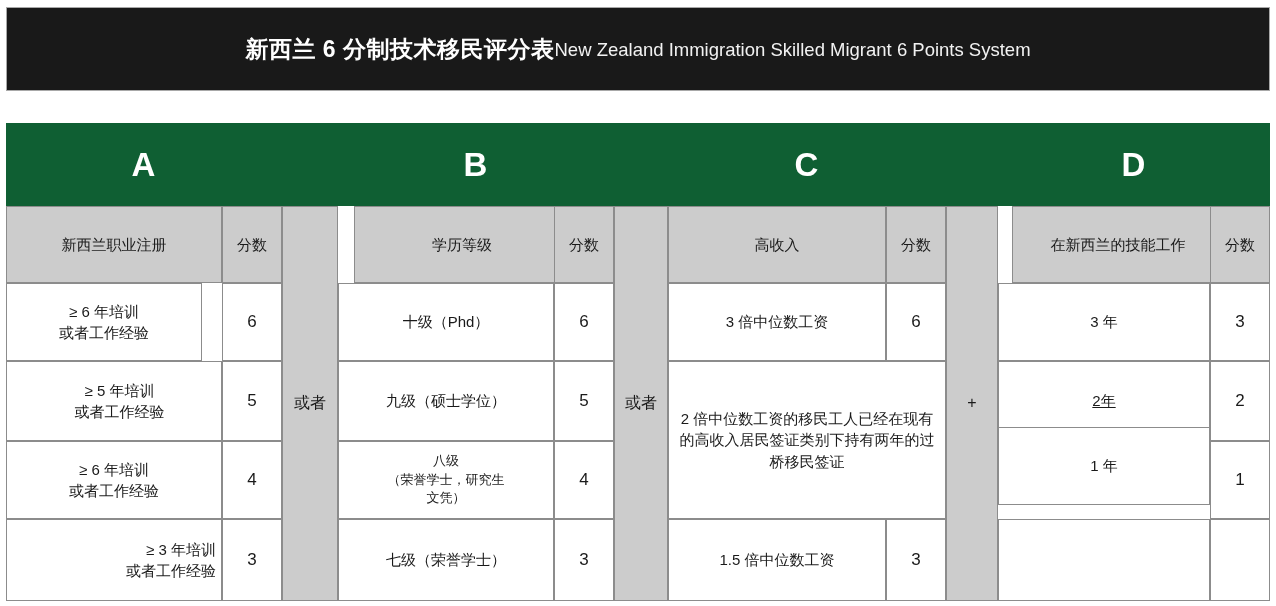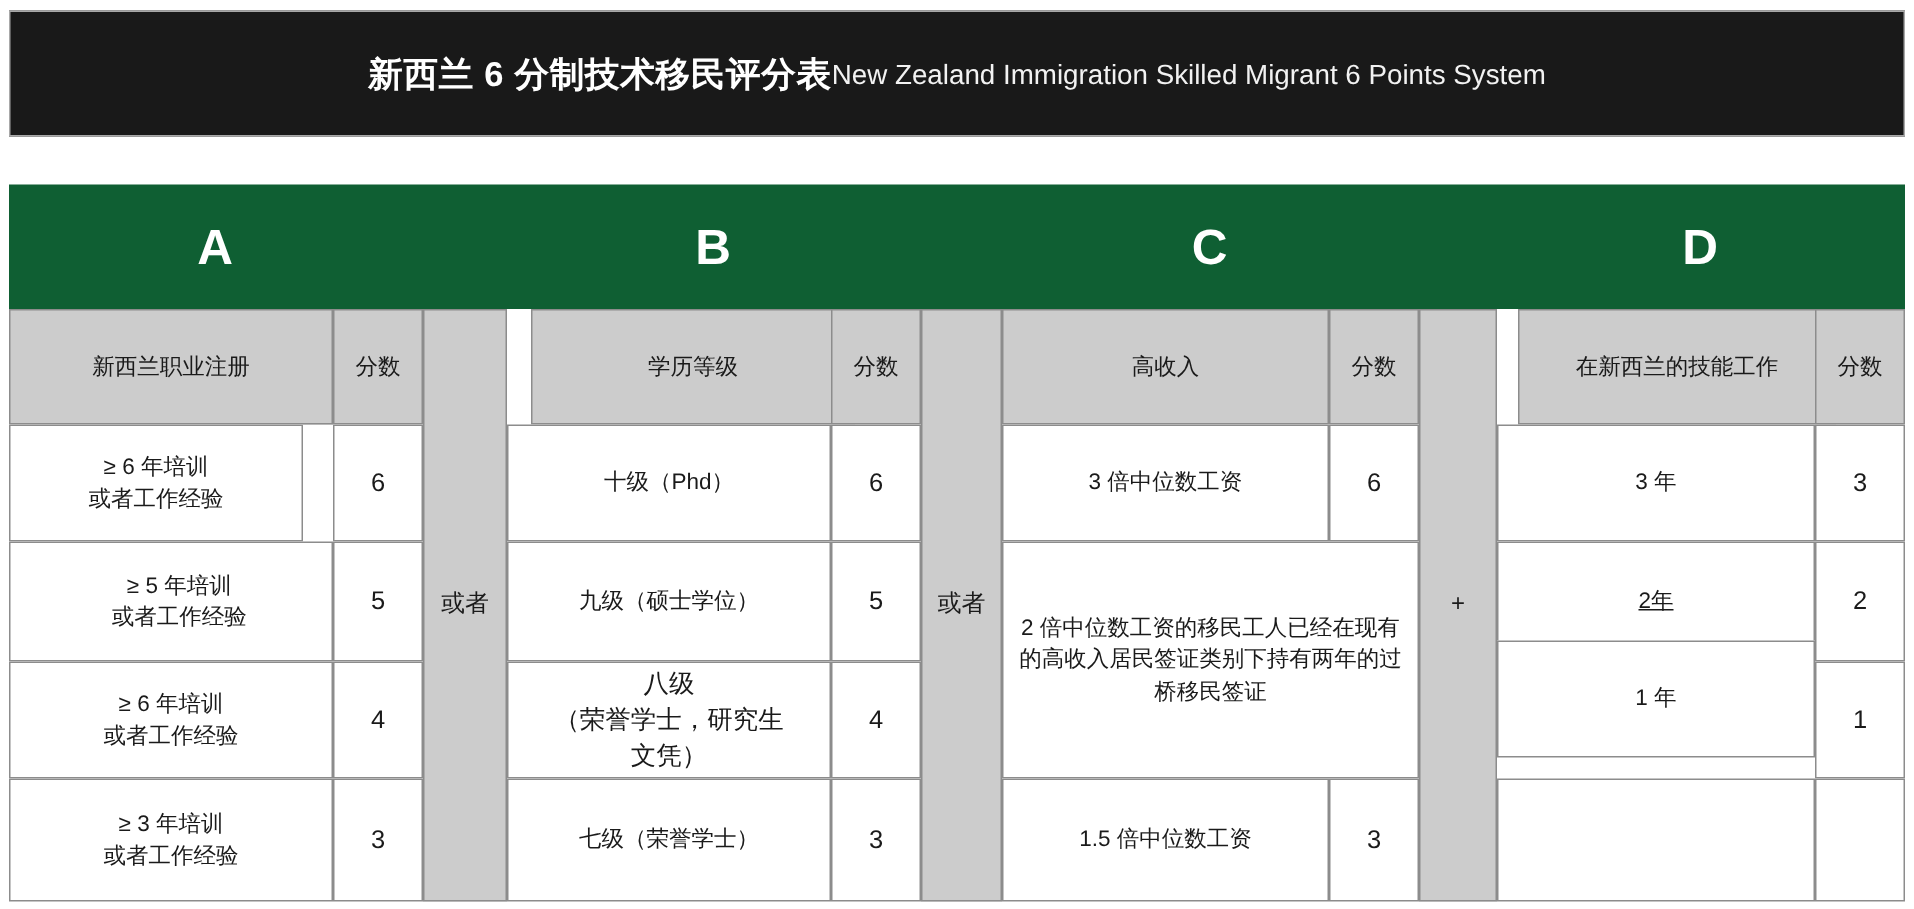--- a/index.html
+++ b/index.html
@@ -111,21 +111,21 @@
     font-size: 16px;
   }
   .cell.score {
     font-size: 17px;
   }
   .cell.blank { }
   .cell .txt {
     display: block;
     width: 100%;
   }
-  .cell.small { font-size: 17px; }
+  .cell.small { font-size: 13px; }
 </style>
 </head>
 <body>
 
 <div id="title-banner">
   <div id="title-cn">新西兰 6 分制技术移民评分表</div>
   <div id="title-en">New Zealand Immigration Skilled Migrant 6 Points System</div>
 </div>
 
 <div id="points-table">
@@ -159,21 +159,21 @@
     <div class="cell score" style="left:216px;top:155px;width:60px;height:80px;">5</div>
 
     <div class="cell" style="left:0px;top:235px;width:216px;height:78px;">
       <span class="txt">
         <span>≥ 6 年培训</span><br>
         <span>或者工作经验</span>
       </span>
     </div>
     <div class="cell score" style="left:216px;top:235px;width:60px;height:78px;">4</div>
 
-    <div class="cell" style="left:0px;top:313px;width:216px;height:82px;">
+    <div class="cell" style="left:0px;top:313px;width:216px;height:82px;text-align:right;">
       <span class="txt">
         <span>≥ 3 年培训</span><br>
         <span>或者工作经验</span>
       </span>
     </div>
     <div class="cell score" style="left:216px;top:313px;width:60px;height:82px;">3</div>
 
     <div class="cell sep" style="left:276px;top:0px;width:56px;height:395px;">或者</div>
 
     <div class="cell head" style="left:332px;top:0px;width:216px;height:77px;margin-left:16px;">学历等级</div>

